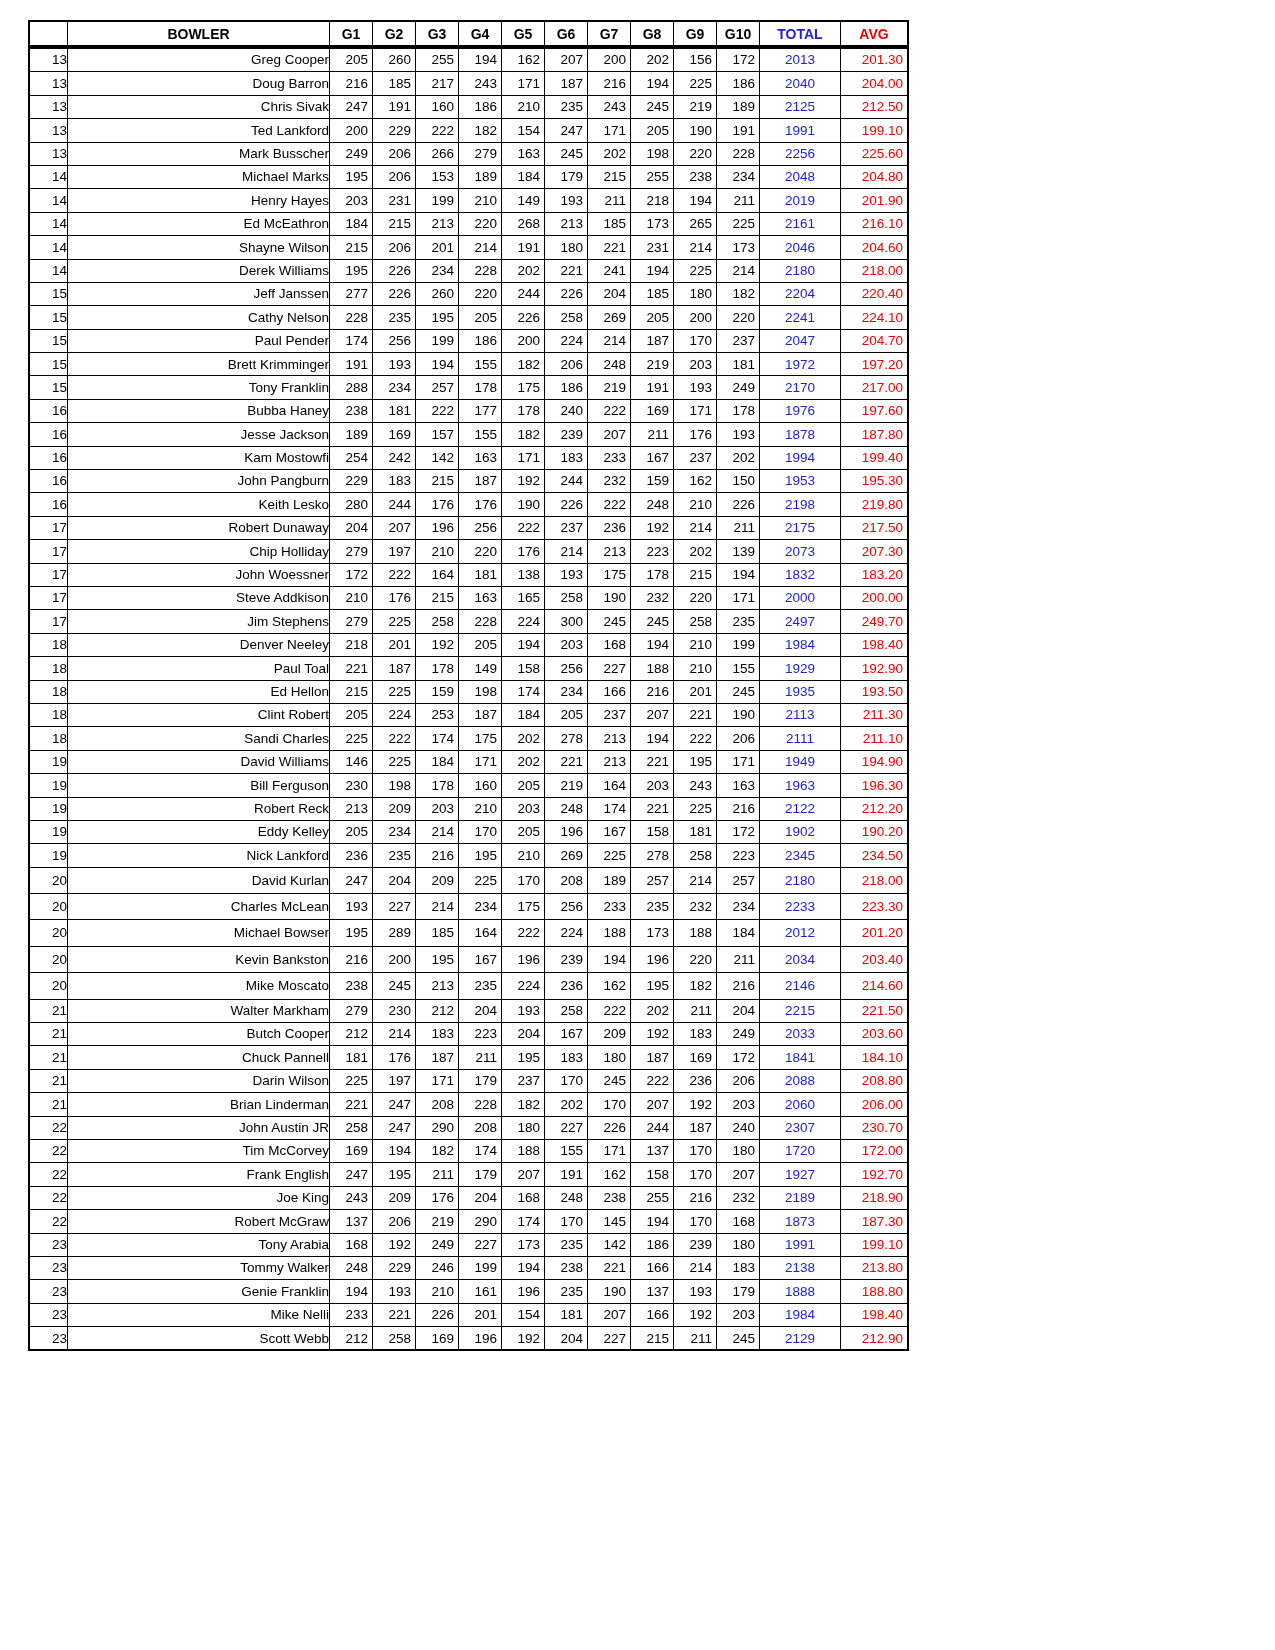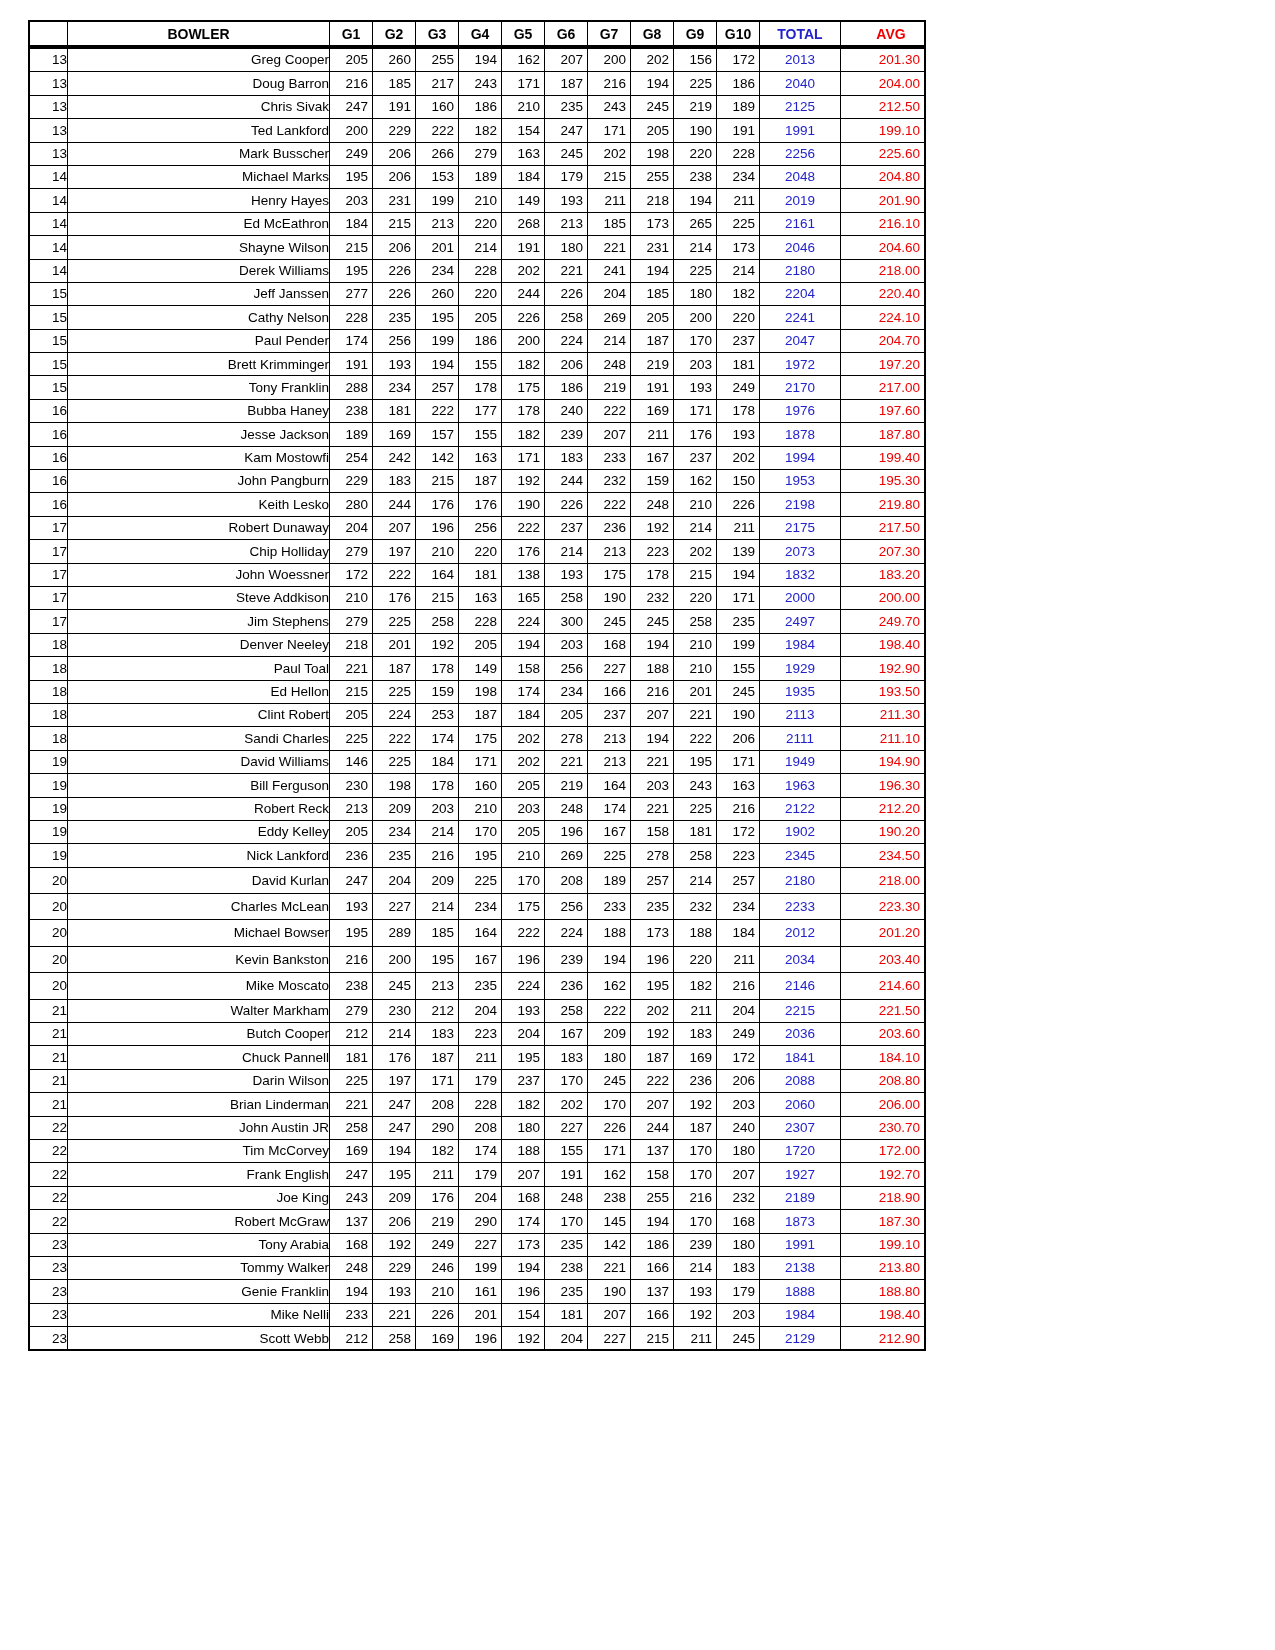--- a/index.html
+++ b/index.html
@@ -45,21 +45,21 @@
   th.bowler, td.bowler{width:256px;}
   td.bowler{text-align:right;padding-left:5px;}
 
   th.game, td.game{width:38px;}
   td.game{text-align:right;padding-right:4px;}
 
   th.total, td.total{width:80px;}
   td.total{text-align:center;color:var(--total-color);}
   th.hdr-total{color:var(--total-color);}
 
-  th.avg, td.avg{width:62px;padding-left:17px;}
+  th.avg, td.avg{width:62px;}
   td.avg{text-align:right;padding-right:4px;color:var(--avg-color);margin-left:44px;}
   th.hdr-avg{color:var(--avg-color);}
 </style>
 </head>
 <body>
 
 <div class="page">
   <table id="score-table">
     <thead id="score-head">
         <tr>
@@ -742,21 +742,21 @@
           <td class="game">212</td>
           <td class="game">214</td>
           <td class="game">183</td>
           <td class="game">223</td>
           <td class="game">204</td>
           <td class="game">167</td>
           <td class="game">209</td>
           <td class="game">192</td>
           <td class="game">183</td>
           <td class="game">249</td>
-          <td class="total">2036</td>
+          <td class="total">2033</td>
           <td class="avg">203.60</td>
         </tr>
         <tr>
           <td class="rank">21</td>
           <td class="bowler">Chuck Pannell</td>
           <td class="game">181</td>
           <td class="game">176</td>
           <td class="game">187</td>
           <td class="game">211</td>
           <td class="game">195</td>

